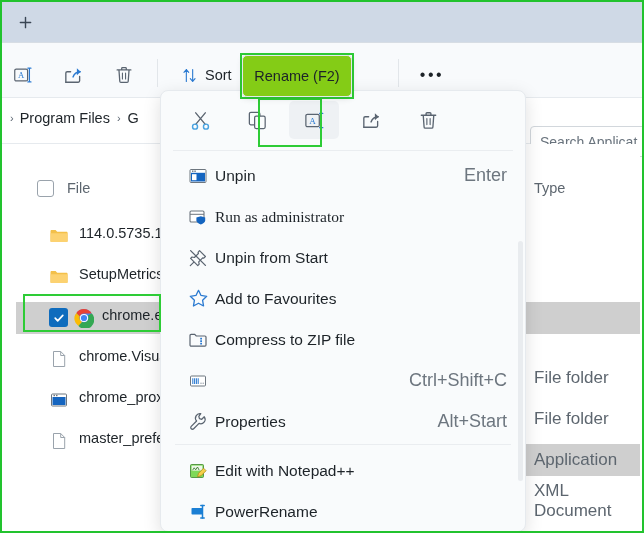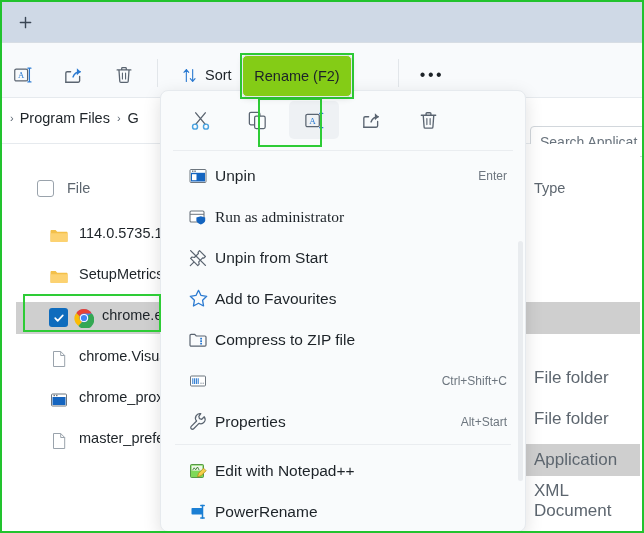--- a/index.html
+++ b/index.html
@@ -73,21 +73,21 @@
            background:#f9fbfc;border:1px solid #e6eaee;border-radius:8px;z-index:50;
            box-shadow:0 5px 18px rgba(0,0,0,.13);overflow:hidden;}
   .ctx-iconrow{position:absolute;left:0;top:0;width:100%;height:58px;}
   .ctx-ibtn{position:absolute;top:10px;width:50px;height:38px;border-radius:5px;display:flex;align-items:center;justify-content:center;}
   .ctx-ibtn.active{background:#eef1f4;}
   .ctx-rowsep{position:absolute;left:12px;right:12px;top:59px;height:1px;background:#eaedf0;}
 
   .ctxitem{position:absolute;left:0;width:100%;height:41px;display:flex;align-items:center;}
   .ctxitem .ci{position:absolute;left:26px;width:22px;height:22px;display:flex;align-items:center;justify-content:center;}
   .ctxitem .cl{position:absolute;left:54px;color:#1d2328;font-size:15.5px;white-space:nowrap;}
-  .ctxitem .ck{position:absolute;right:18px;color:#6d767f;font-size:12px;white-space:nowrap;}
+  .ctxitem .ck{position:absolute;right:18px;color:#6d767f;font-size:18px;white-space:nowrap;}
   .ctx-sep{position:absolute;left:14px;right:14px;height:1px;background:#eaedf0;}
 
   .vsbar{position:absolute;right:2px;top:150px;width:5px;height:240px;background:#e9ecef;border-radius:3px;}
 </style>
 </head>
 <body>
 
 <div id="root">
 
   <div class="tabstrip">

